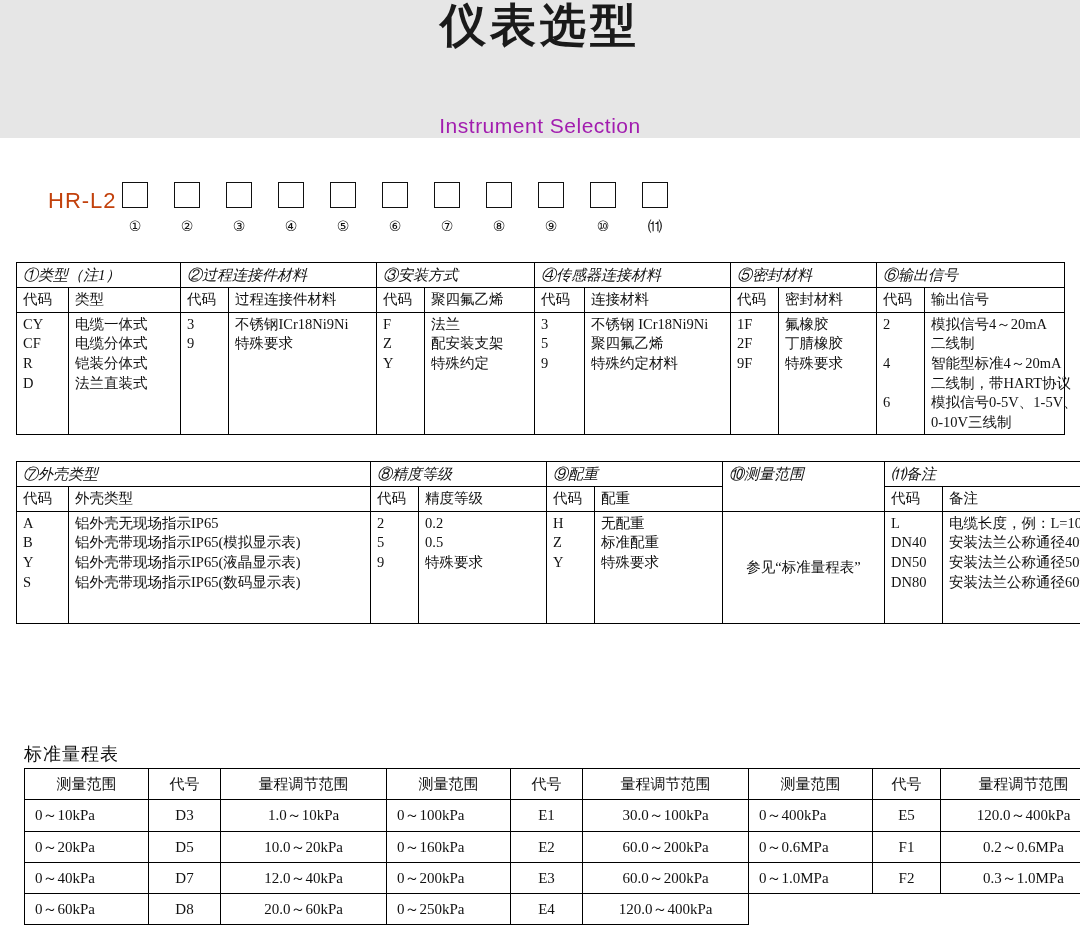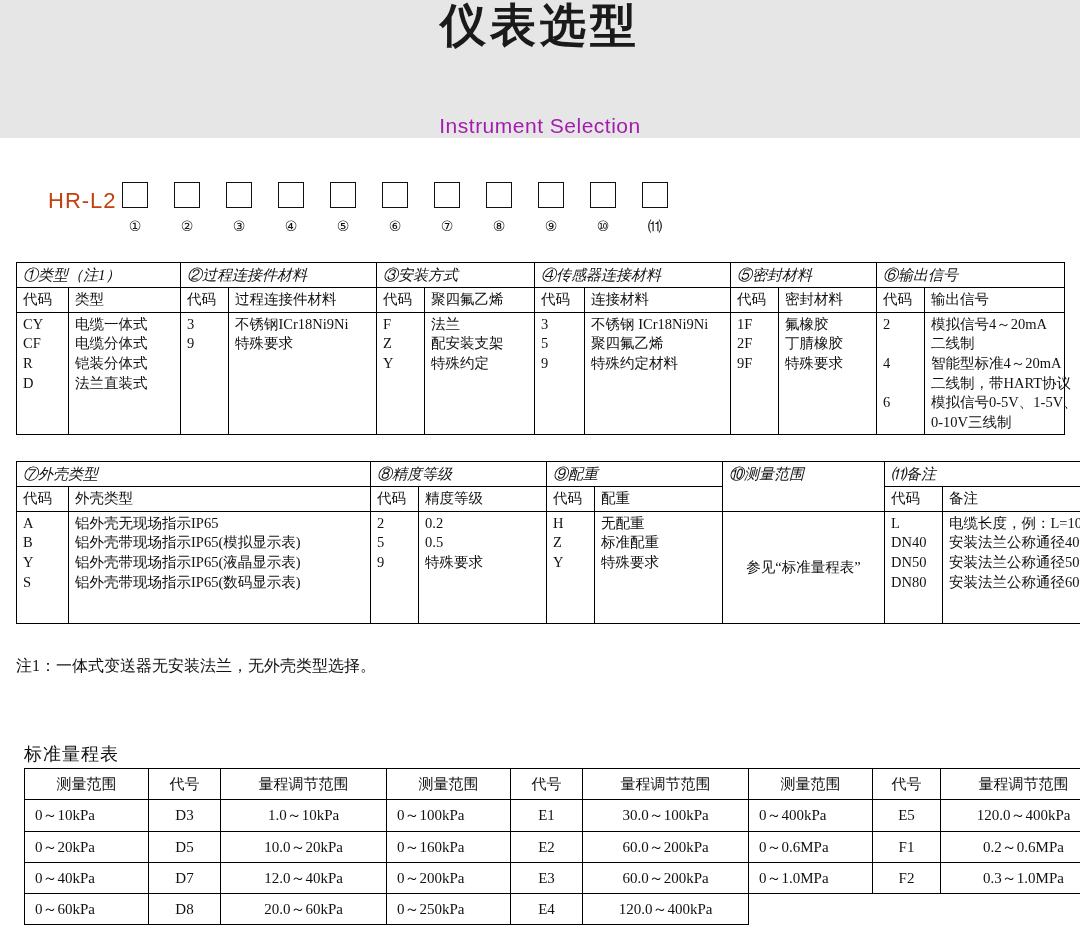--- a/index.html
+++ b/index.html
@@ -315,21 +315,20 @@
           <div>安装法兰公称通径40mm</div>
           <div>安装法兰公称通径50mm</div>
           <div>安装法兰公称通径60mm</div>
         </td>
       </tr>
     </tbody>
       </table>
   </div>
 
   <div class="notes">
-    <div>注1：一体式变送器无安装法兰，无外壳类型选择。</div>
   </div>
 
   <div class="rangetitle">标准量程表</div>
   <div class="tbl-wrap" id="rangetbl">
     <table class="grid" style="width:1032px;">
       <colgroup>
         <col style="width:124px">
           <col style="width:72px">
           <col style="width:166px">
         <col style="width:124px">

